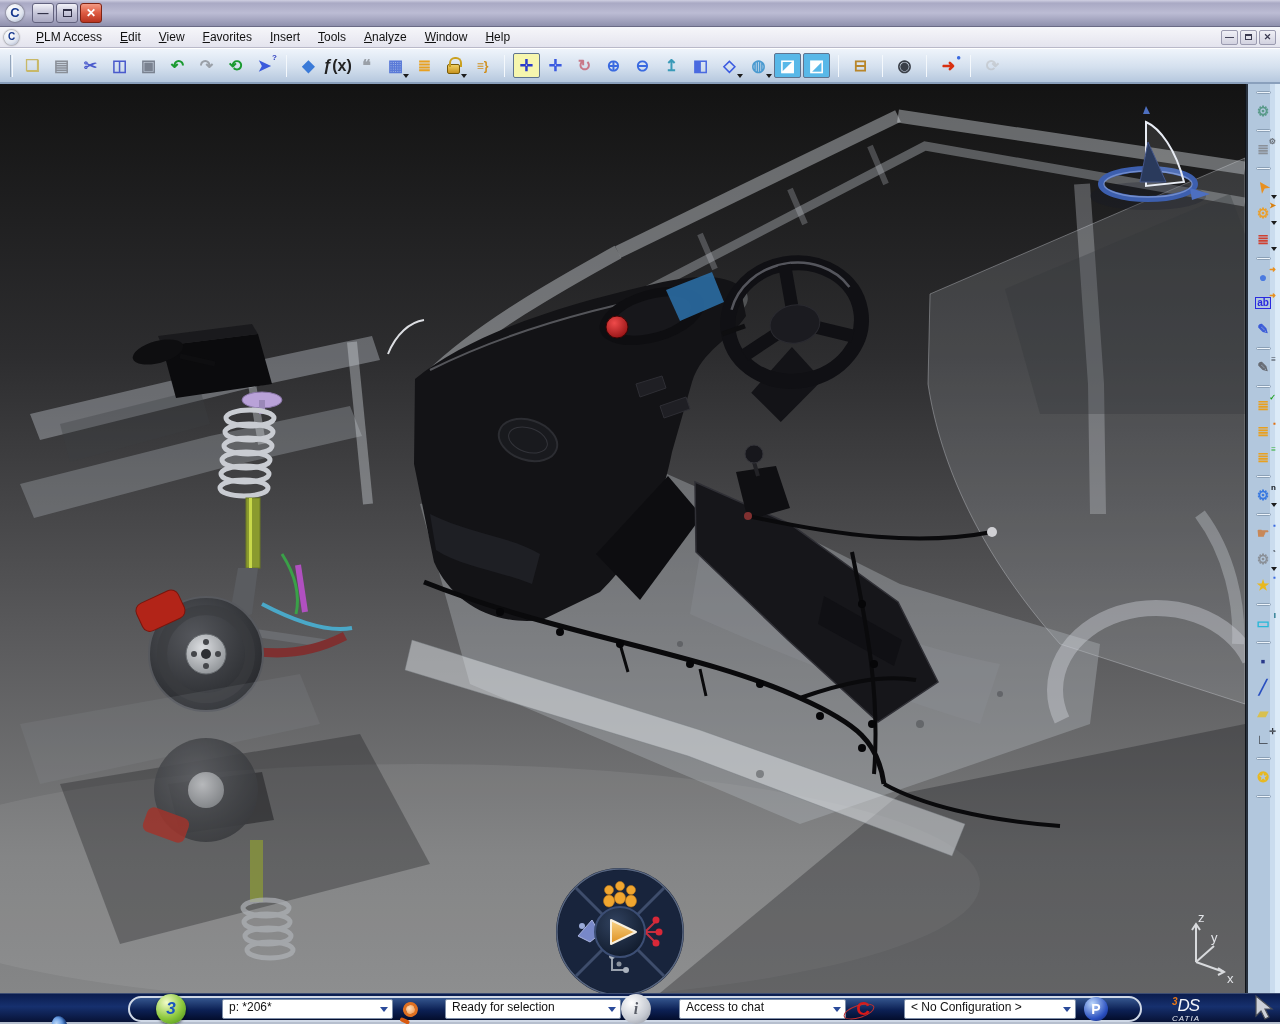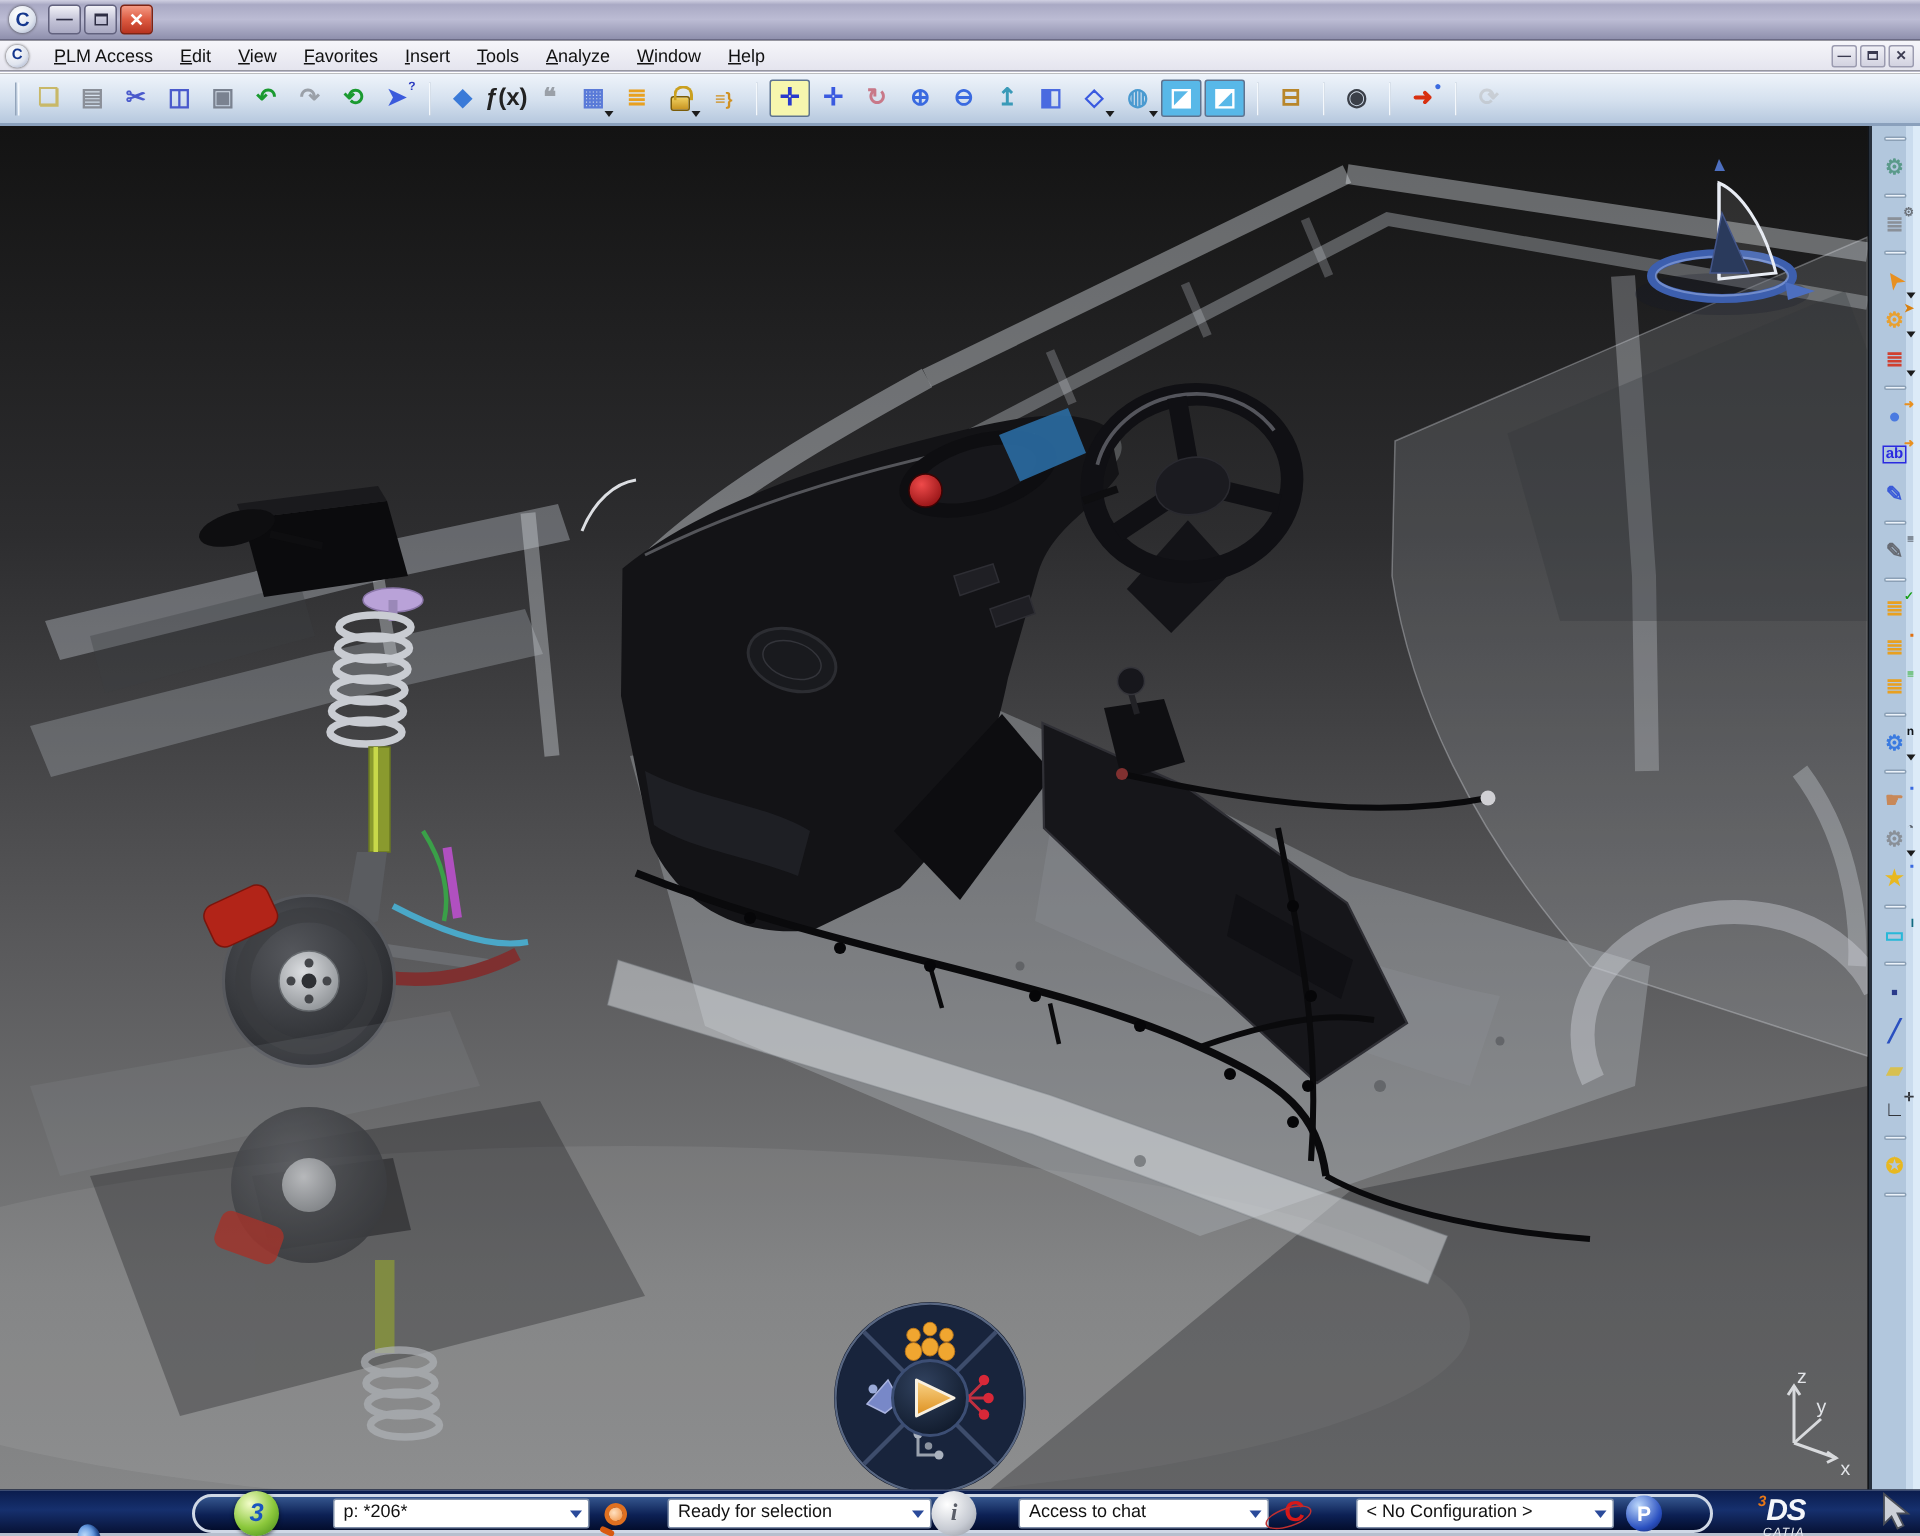--- a/index.html
+++ b/index.html
@@ -102,21 +102,21 @@
   .sph-config { width:24px; height:24px; background:radial-gradient(circle at 35% 28%,#bcd8fc,#2a50c0 65%,#101e60);
     color:#fff; font-size:14px; }
   .combo { height:20px; background:#fff; border:1px solid #7e8ea8; border-radius:2px;
     display:flex; align-items:flex-start; flex:none; }
   .combo .val { flex:1; font-size:12px; color:#111; padding:0 6px; white-space:nowrap; overflow:hidden; }
   .combo .chev { width:16px; height:100%; display:flex; align-items:center; justify-content:center; }
   .combo .chev::after { content:""; border-left:4px solid transparent; border-right:4px solid transparent;
     border-top:5px solid #2a4a9a; }
   .dslogo { position:absolute; left:1172px; top:3px; font-style:italic; line-height:1; }
   .dslogo .three { color:#e87818; font-weight:bold; font-size:10px; vertical-align:top; }
-  .dslogo .ds { color:#f4f6fa; font-weight:bold; font-size:20px; letter-spacing:-1px; }
+  .dslogo .ds { color:#f4f6fa; font-weight:normal; font-size:17px; letter-spacing:-1px; }
   .dslogo .catia { color:#e8ecf4; font-size:8px; letter-spacing:1px; text-align:right; margin-top:1px; }
   .cursorArrow { position:absolute; left:1252px; top:0; }
 </style>
 </head>
 <body>
 
 <div class="titlebar">
   <span class="app-ico">C</span>
   <span class="winbtn">—</span>
   <span class="winbtn">

